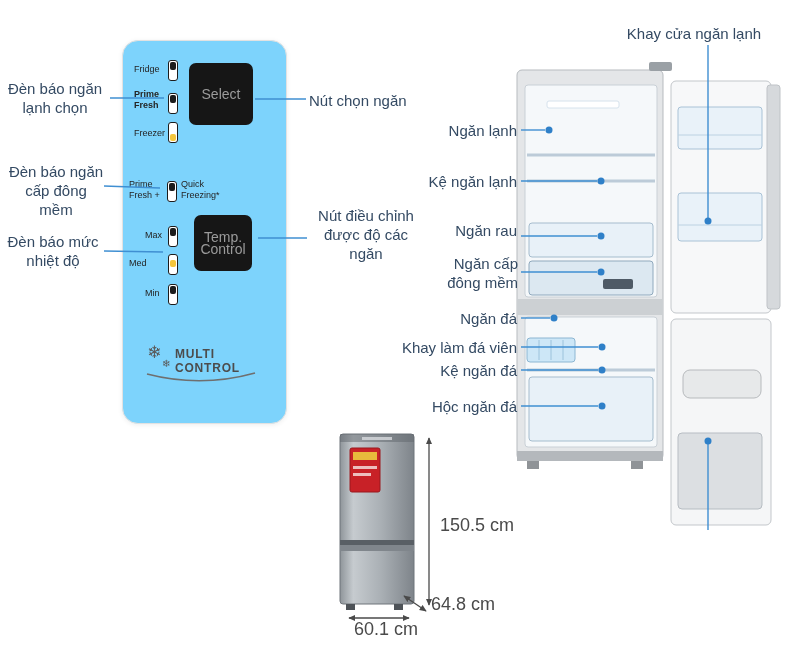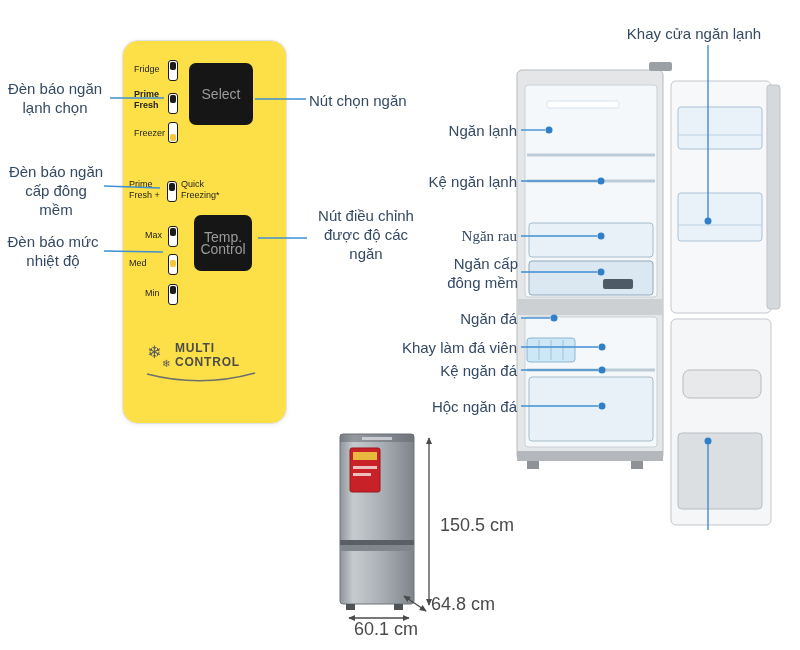--- a/index.html
+++ b/index.html
@@ -15,40 +15,40 @@
   .callout { position:absolute; color:#344a63; font-size:15px; line-height:19px; }
   .c-center { text-align:center; }
   .c-right  { text-align:right; }
   .nowrap   { white-space:nowrap; }
 
   .dim-label { position:absolute; color:#4a4a4a; font-size:18px; white-space:nowrap; }
 
   
   .panel {
     position:absolute; left:122px; top:40px; width:163px; height:382px;
-    background:#fde047; border:1px solid #e2e2e2; border-radius:16px;
+    background:#7dd3fc; border:1px solid #e2e2e2; border-radius:16px;
     box-shadow:0 1px 5px rgba(0,0,0,0.07);
   }
   .p-label { position:absolute; font-size:9px; line-height:11px; color:#242424; }
   .ind { position:absolute; width:8px; height:19px; border:1.5px solid #1c1c1c; border-radius:3px; background:#fff; }
   .ind i { position:absolute; left:1px; right:1px; display:block; }
   .ind-dark i   { top:1px; height:8px; background:#1c1c1c; border-radius:2px; }
   .ind-yellow i { bottom:1px; height:7px; background:#f4c63c; border-radius:2px; }
   .ind-yellow-mid i { top:5px; height:7px; background:#f4c63c; border-radius:2px; }
   .p-btn {
     position:absolute; background:#161616; border:none; border-radius:7px;
     color:#9b9b9b; font-size:14px; line-height:12.5px; font-family:inherit;
     display:flex; flex-direction:column; align-items:center; justify-content:center;
     cursor:pointer; padding:0;
   }
   .logo { position:absolute; left:22px; top:298px; width:116px; height:52px; }
   .snow { position:absolute; color:#5a5a5a; font-family:"DejaVu Sans",sans-serif; }
   .snow-big   { left:2px;  top:3px;  font-size:17px; }
   .snow-small { left:17px; top:19px; font-size:10px; }
-  .logo-text  { position:absolute; left:30px; top:2px; font-weight:bold; font-size:12px;
+  .logo-text  { position:absolute; left:30px; top:8px; font-weight:bold; font-size:12px;
                 letter-spacing:0.8px; color:#4c4c4c; line-height:14px; }
   .swoosh { position:absolute; left:0px; top:32px; }
 
   .fridge-large { position:absolute; left:505px; top:55px; width:285px; height:475px; }
   .fridge-small { position:absolute; left:332px; top:428px; width:100px; height:185px; }
 </style>
 </head>
 <body>
 
 <div class="canvas">
@@ -219,21 +219,21 @@
 
   <div class="callout c-center" style="left:2px;top:79px;width:106px;">Đèn báo ngăn lạnh chọn</div>
   <div class="callout c-center" style="left:8px;top:162px;width:96px;">Đèn báo ngăn cấp đông mềm</div>
   <div class="callout c-center" style="left:2px;top:232px;width:102px;">Đèn báo mức nhiệt độ</div>
   <div class="callout nowrap" style="left:309px;top:91px;">Nút chọn ngăn</div>
   <div class="callout c-center" style="left:310px;top:206px;width:112px;">Nút điều chỉnh được độ các ngăn</div>
 
   <div class="callout c-center" style="left:620px;top:24px;width:148px;">Khay cửa ngăn lạnh</div>
   <div class="callout c-right" style="left:435px;top:121px;width:82px;">Ngăn lạnh</div>
   <div class="callout c-right" style="left:425px;top:172px;width:92px;">Kệ ngăn lạnh</div>
-  <div class="callout c-right" style="left:435px;top:227px;width:82px;font-family:Liberation Serif, serif;">Ngăn rau</div>
+  <div class="callout c-right" style="left:435px;top:221px;width:82px;">Ngăn rau</div>
   <div class="callout c-right" style="left:430px;top:254px;width:88px;">Ngăn cấp đông mềm</div>
   <div class="callout c-right" style="left:435px;top:309px;width:82px;">Ngăn đá</div>
   <div class="callout c-right" style="left:393px;top:338px;width:124px;">Khay làm đá viên</div>
   <div class="callout c-right" style="left:425px;top:361px;width:92px;">Kệ ngăn đá</div>
   <div class="callout c-right" style="left:415px;top:397px;width:102px;">Hộc ngăn đá</div>
 
   <div class="dim-label" style="left:440px;top:515px;">150.5 cm</div>
   <div class="dim-label" style="left:431px;top:594px;">64.8 cm</div>
   <div class="dim-label" style="left:354px;top:619px;">60.1 cm</div>
 

